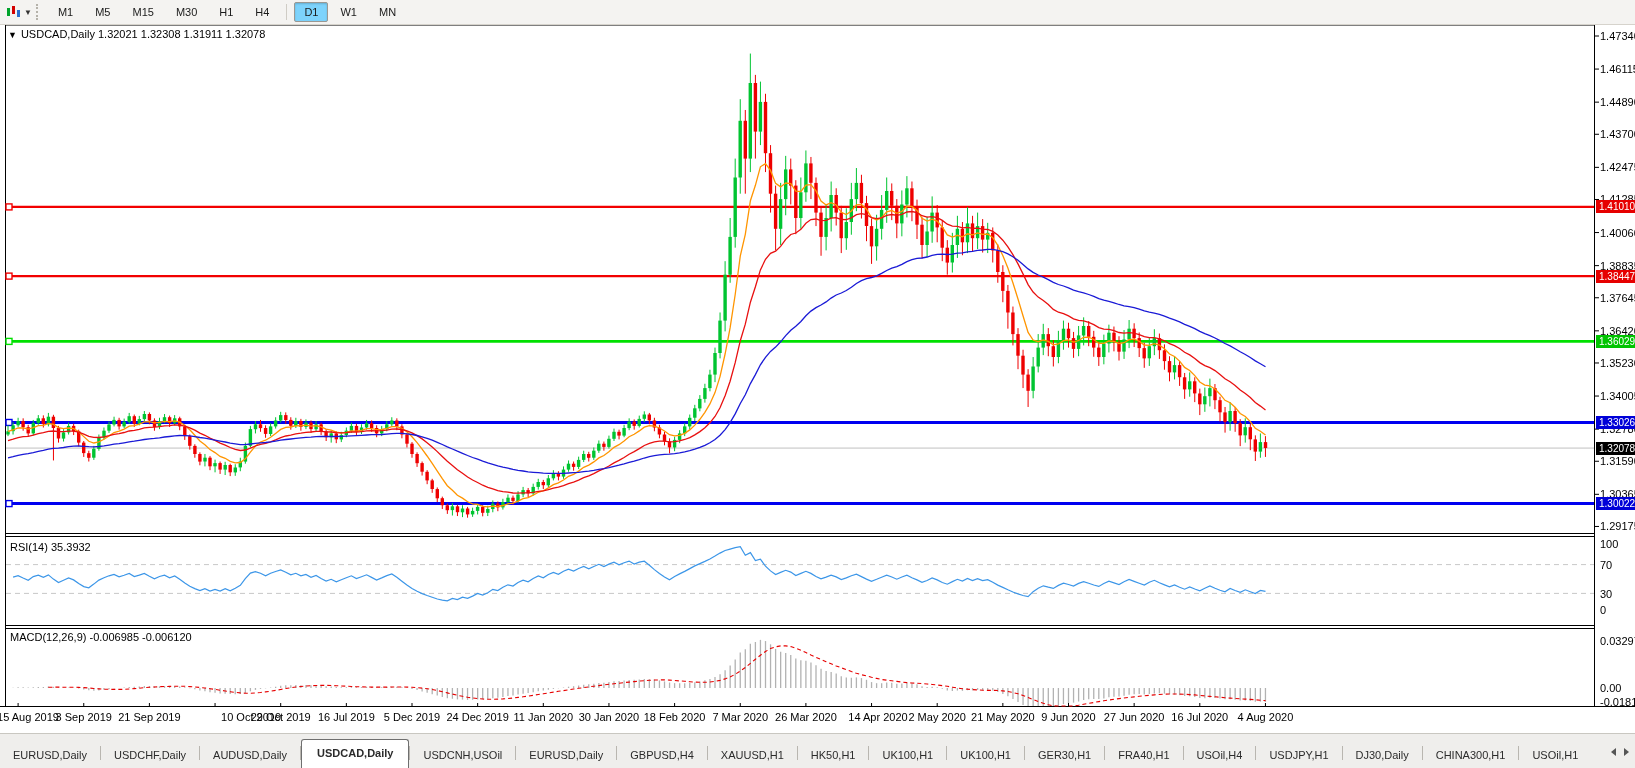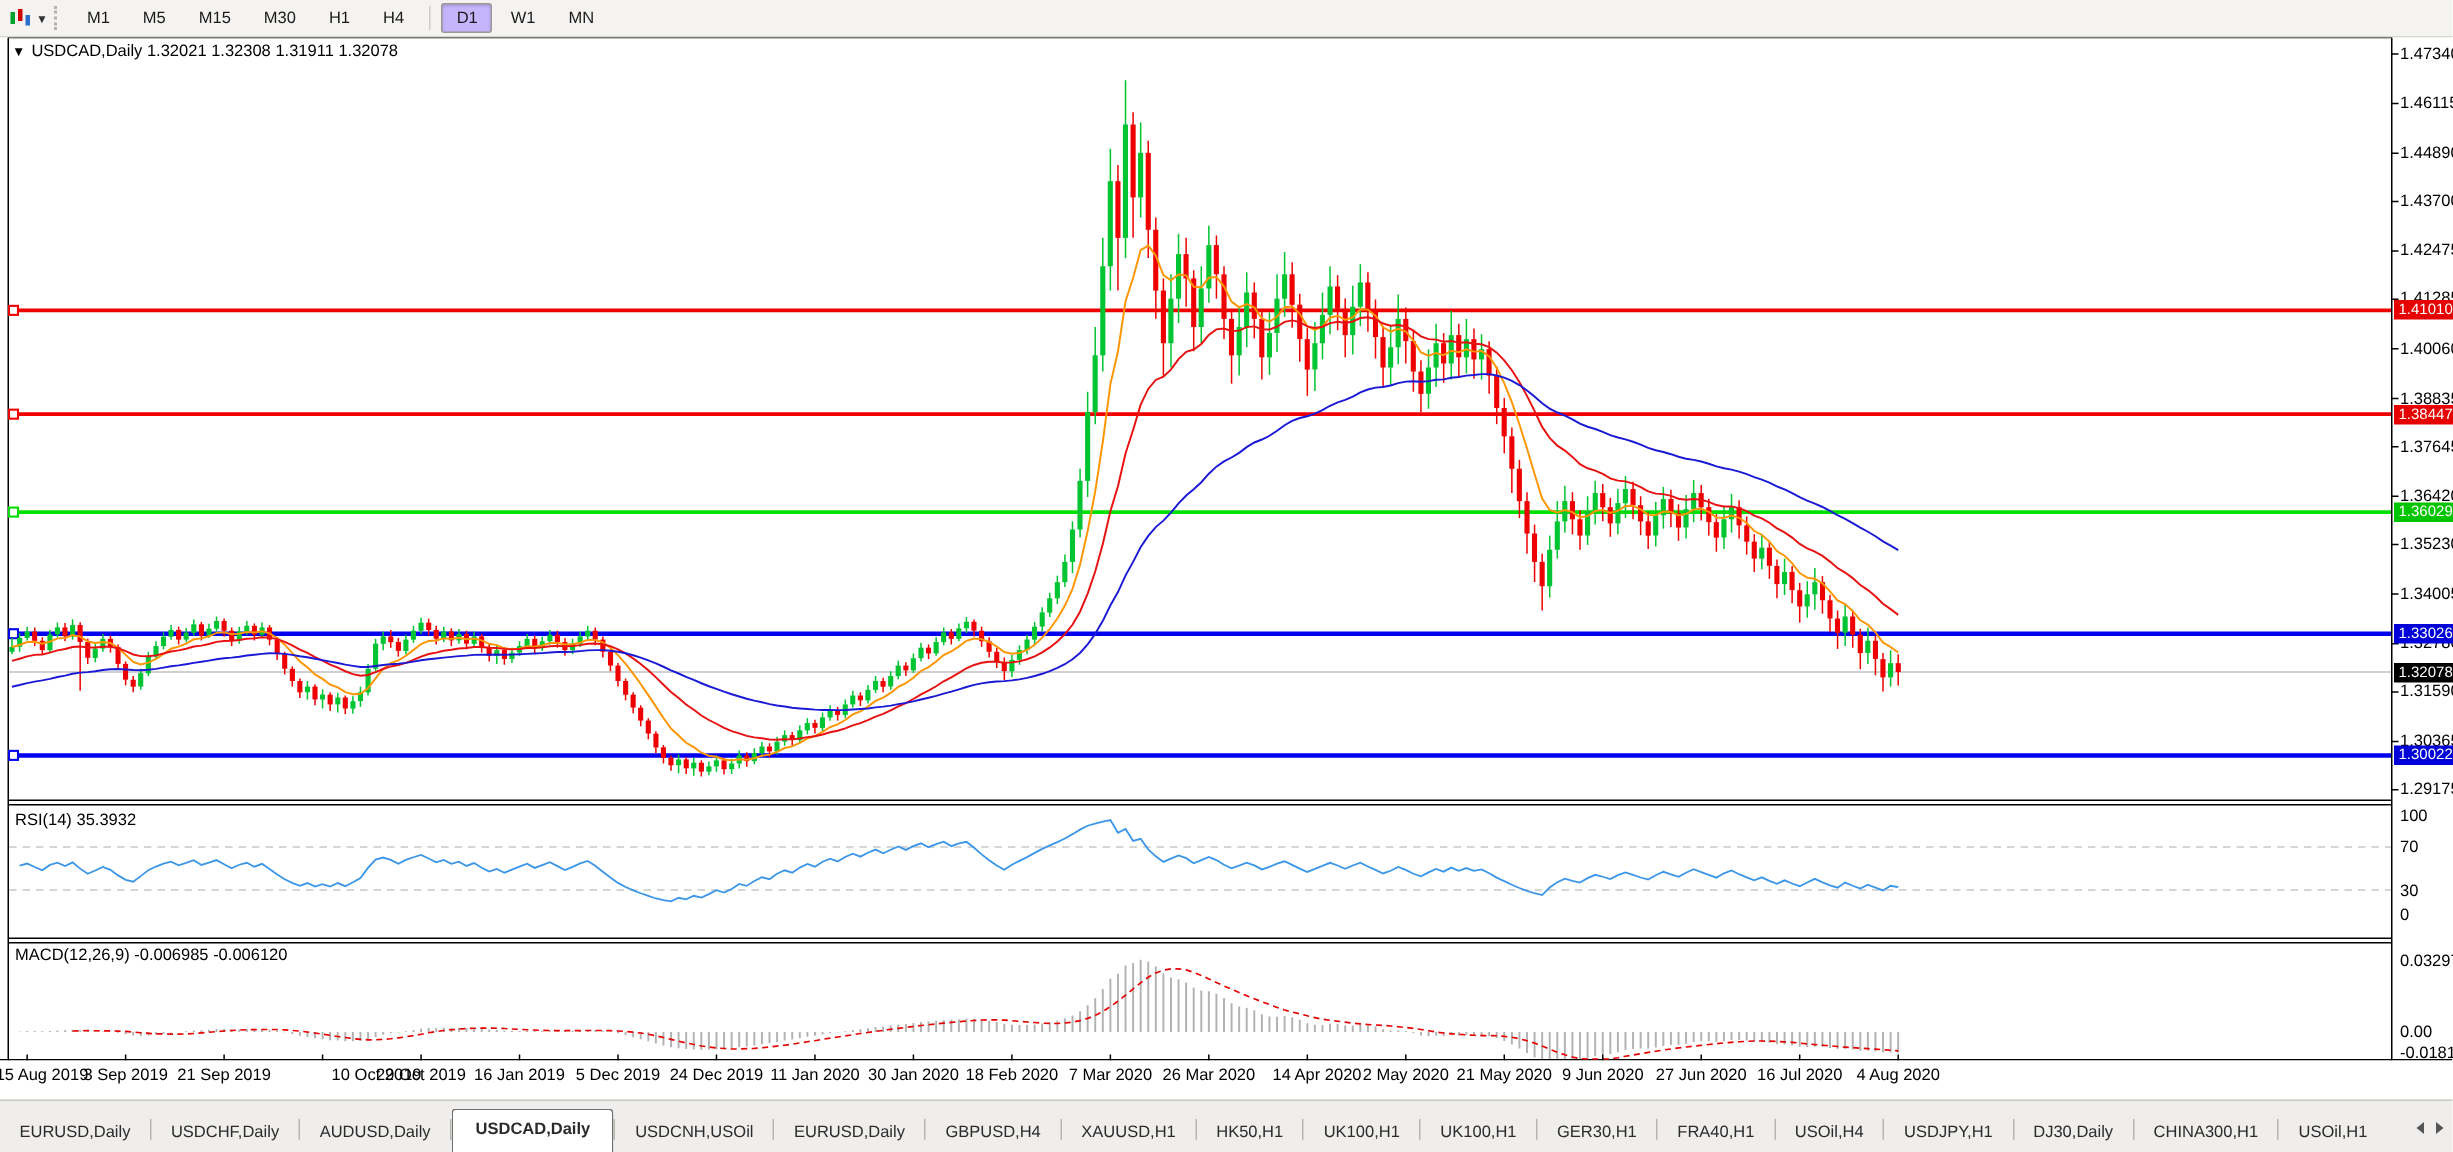--- a/index.html
+++ b/index.html
@@ -7,21 +7,21 @@
        font-family:"Liberation Sans",sans-serif;-webkit-font-smoothing:antialiased;}
   
   #toolbar{position:absolute;top:0;left:0;width:1635px;height:24px;background:#f4f3f1;
            border-bottom:1px solid #d6d3cc;display:flex;align-items:center;font-size:11px;color:#1a1a1a;}
   .grip{width:3px;height:16px;border-left:2px dotted #b5b2aa;margin:0 6px 0 4px;}
   .vsep{width:1px;height:16px;background:#cfccc5;margin:0 6px;}
   .tool-icon{display:flex;align-items:center;margin-left:5px;}
   .tool-icon svg{display:block;}
   .caret{font-size:8px;color:#333;margin-left:3px;}
   .tfbtn{padding:3px 9px;margin:16px 1px;border:1px solid transparent;border-radius:2px;cursor:default;}
-  .tfbtn.active{background:#c4b5fd;border-color:#9a9893;box-shadow:inset 0 1px 2px rgba(0,0,0,.18);text-align:right;}
+  .tfbtn.active{background:#7dd3fc;border-color:#9a9893;box-shadow:inset 0 1px 2px rgba(0,0,0,.18);text-align:right;}
   
   #chartwin{position:absolute;top:25px;left:0;width:1635px;height:707px;background:#fff;}
   #chart-svg{position:absolute;top:0;left:0;}
   .overlay-label{position:absolute;font-size:11px;color:#000;white-space:nowrap;z-index:5;}
   #chart-title{top:3px;left:8px;}
   #chart-title .dd{font-size:9px;margin-right:4px;}
   #rsi-label{top:516px;left:10px;}
   #macd-label{top:606px;left:10px;}
   .ptick{position:absolute;left:1600px;font-size:11px;color:#000;white-space:nowrap;z-index:2;}
   .badge{position:absolute;left:1596px;font-size:10px;line-height:13px;height:13px;padding:0 3px;
@@ -936,21 +936,21 @@
       <div class="badge" style="top: 390.978px; background: rgb(0, 0, 216);">1.33026</div>
       <div class="badge" style="top: 472.086px; background: rgb(0, 0, 216);">1.30022</div>
       <div class="badge" style="top: 416.574px; background: rgb(0, 0, 0);">1.32078</div>
     </div>
   <div id="date-axis">
       <div class="dtick" style="left: 28px;">15 Aug 2019</div>
       <div class="dtick" style="left: 83.75px;">3 Sep 2019</div>
       <div class="dtick" style="left: 149.4px;">21 Sep 2019</div>
       <div class="dtick" style="left: 215.05px; margin-left: 36px;">10 Oct 2019</div>
       <div class="dtick" style="left: 280.7px;">29 Oct 2019</div>
-      <div class="dtick" style="left: 346.35px;">16 Jan 2019</div>
+      <div class="dtick" style="left: 346.35px;">16 Jul 2019</div>
       <div class="dtick" style="left: 412px;">5 Dec 2019</div>
       <div class="dtick" style="left: 477.65px;">24 Dec 2019</div>
       <div class="dtick" style="left: 543.3px;">11 Jan 2020</div>
       <div class="dtick" style="left: 608.95px;">30 Jan 2020</div>
       <div class="dtick" style="left: 674.6px;">18 Feb 2020</div>
       <div class="dtick" style="left: 740.25px;">7 Mar 2020</div>
       <div class="dtick" style="left: 805.9px;">26 Mar 2020</div>
       <div class="dtick" style="left: 878px;">14 Apr 2020</div>
       <div class="dtick" style="left: 937.2px;">2 May 2020</div>
       <div class="dtick" style="left: 1002.85px;">21 May 2020</div>

